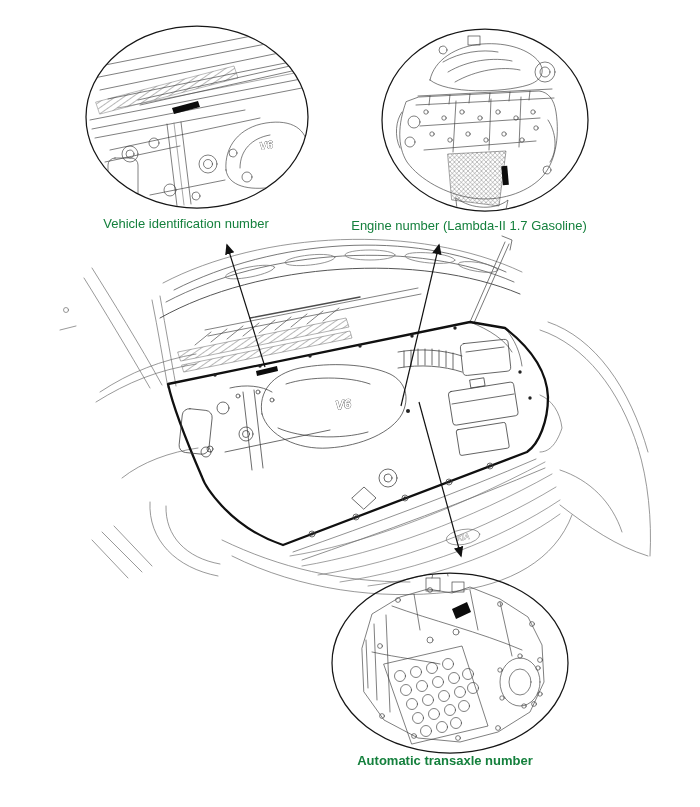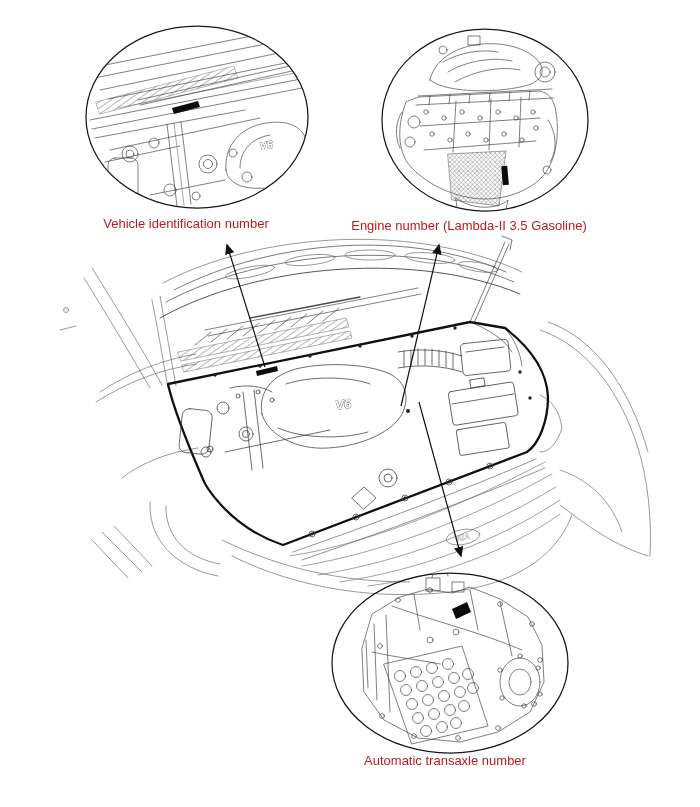--- a/index.html
+++ b/index.html
@@ -6,21 +6,21 @@
   .stage{
     position:relative;
     width:700px;height:807px;
     background:#ffffff;
     font-family:"Liberation Sans", sans-serif;
     overflow:hidden;
   }
   .stage svg{position:absolute;left:0;top:0;}
   .label{
     position:absolute;
-    color:#b91c1c;
+    color:#15803d;
     font-size:13px;
     line-height:18px;
     text-align:center;
     white-space:nowrap;
     transform:translateX(-50%);
   }
 </style>
 </head>
 <body>
 
@@ -345,19 +345,19 @@
 
   <g stroke="#111" stroke-width="1.2" fill="none">
     <line x1="265" y1="367" x2="227" y2="245" marker-end="url(#arrowhead)"></line>
     <line x1="401" y1="406" x2="439" y2="245" marker-end="url(#arrowhead)"></line>
     <line x1="419" y1="402" x2="461" y2="556" marker-end="url(#arrowhead)"></line>
   </g>
 </svg>
 
 <div class="label" style="left:186px; top:215px;">Vehicle identification number</div>
 
-<div class="label" style="left:469px; top:217px;">Engine number (Lambda-II 3.5 Gasoline)</div>
-
-<div class="label" style="left:445px; top:752px;">
+<div class="label" style="left:469px; top:217px;">Engine number (Lambda-II 1.7 Gasoline)</div>
+
+<div class="label" style="left:445px; top:752px;font-weight:bold;">
   <div>Automatic transaxle number</div>
 </div>
 
 </div>
 
 </body></html>

